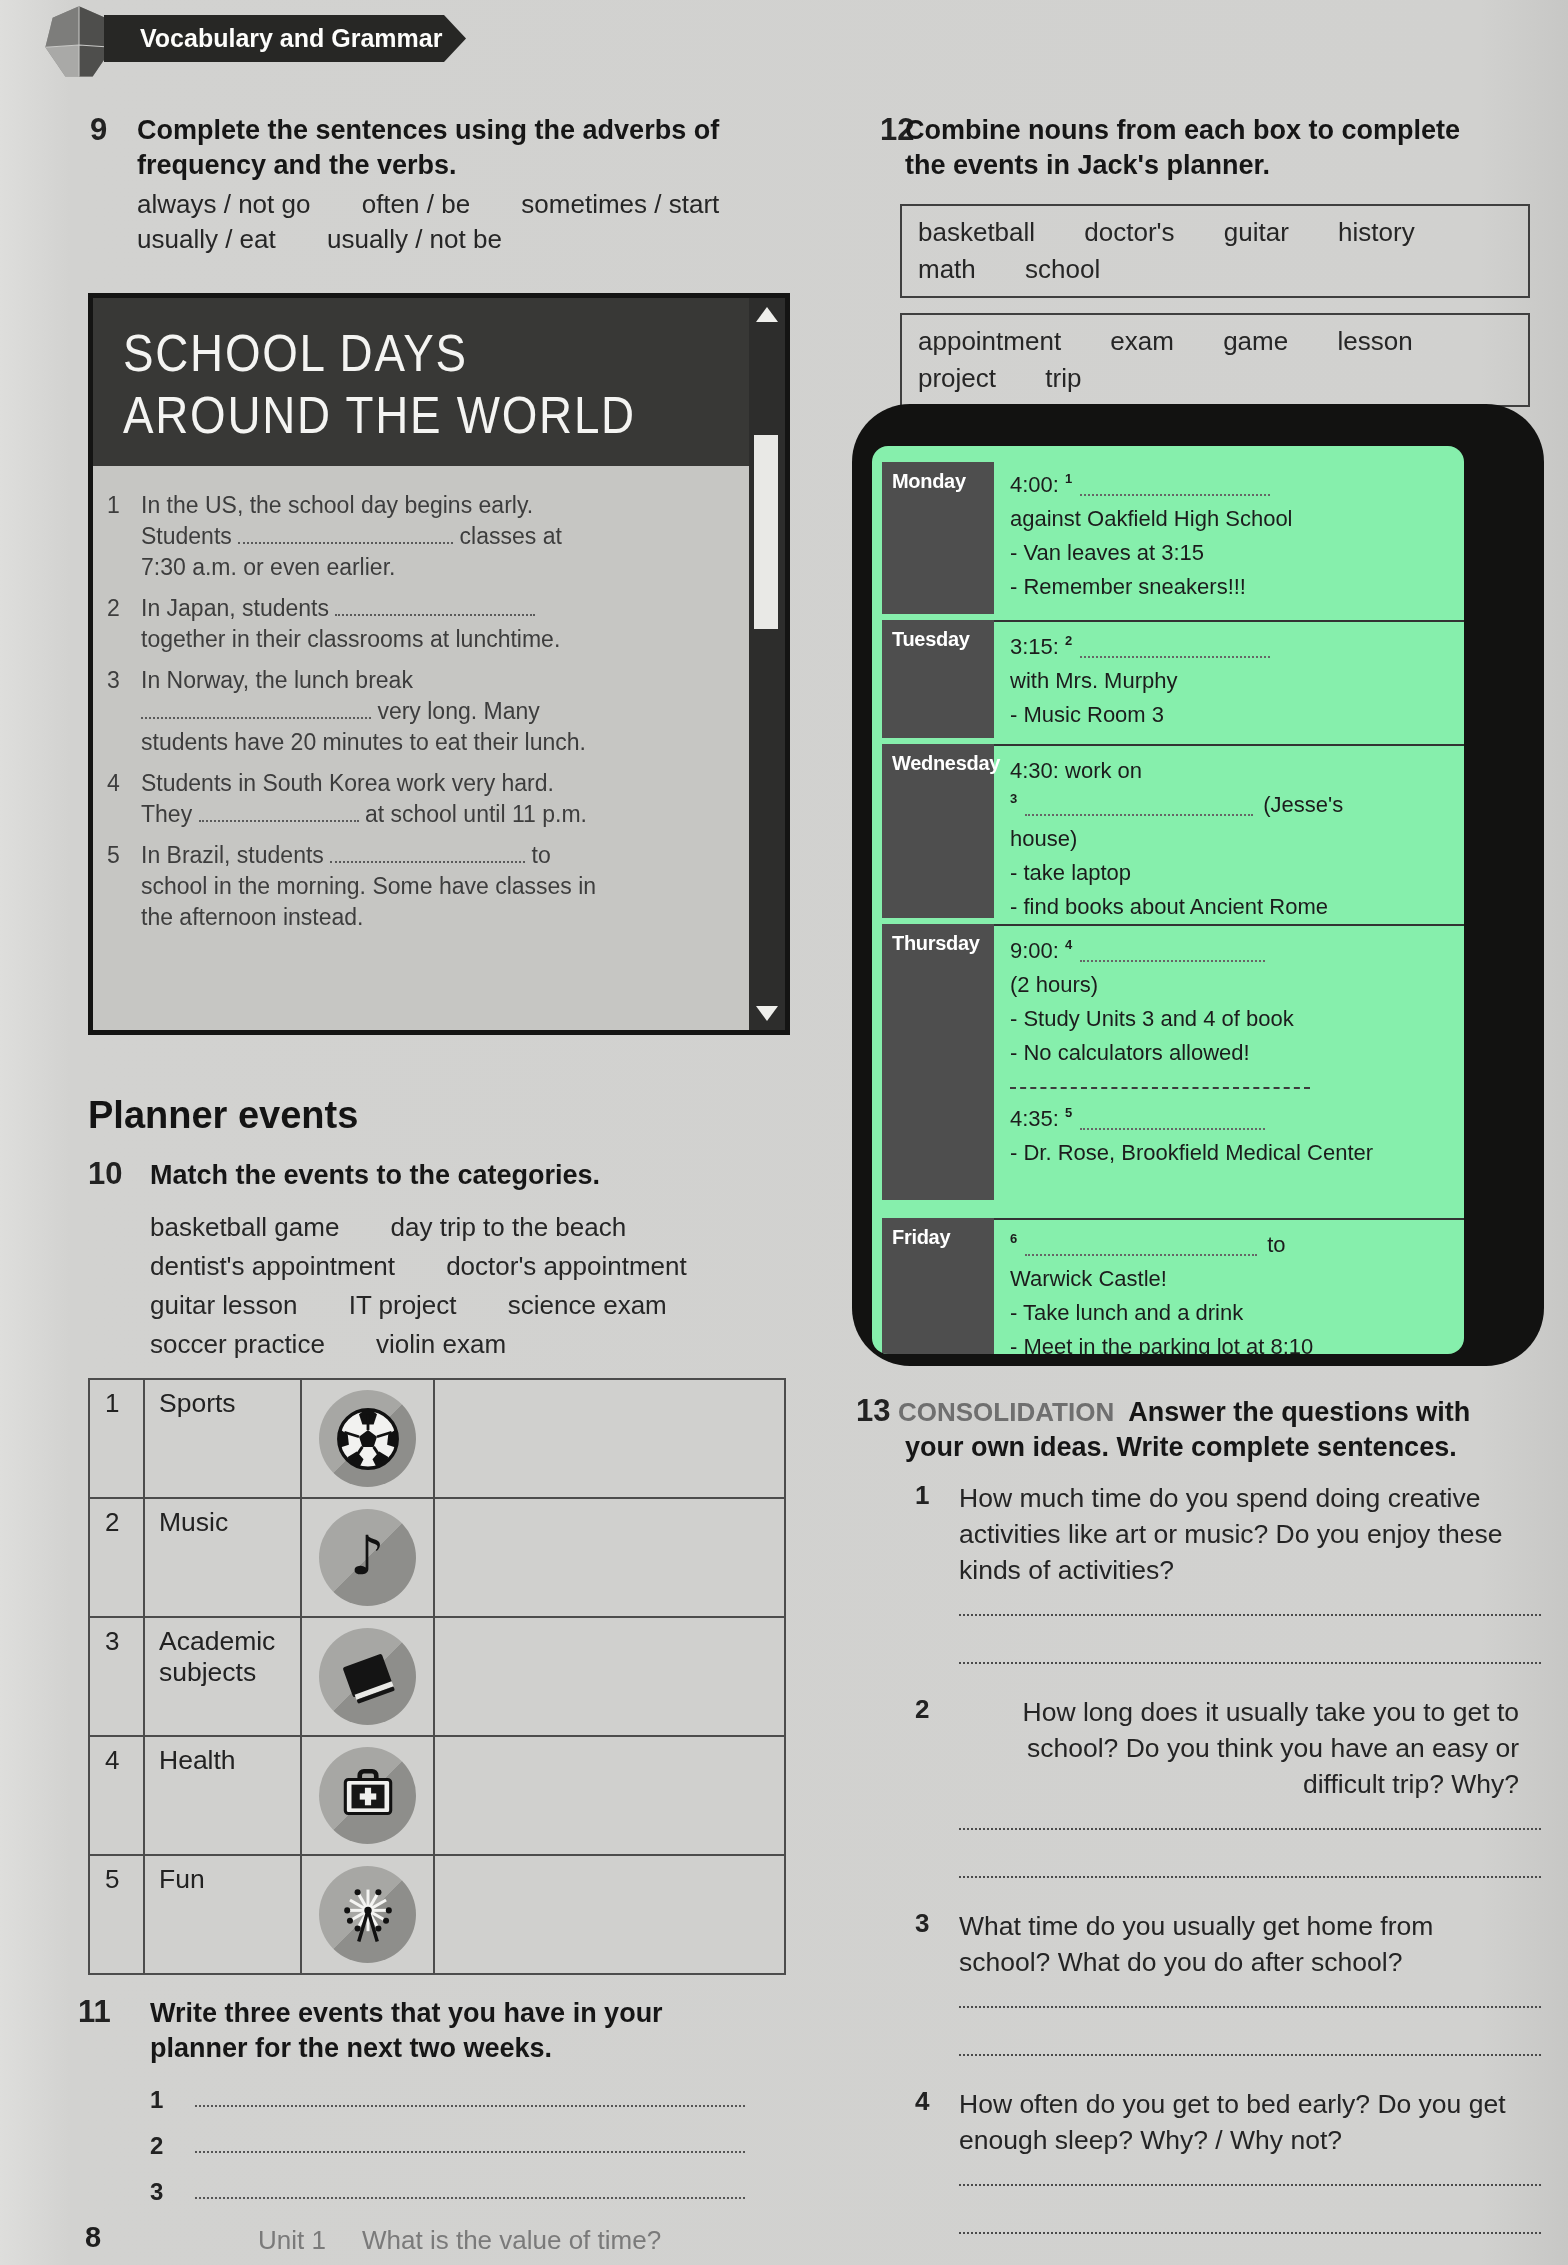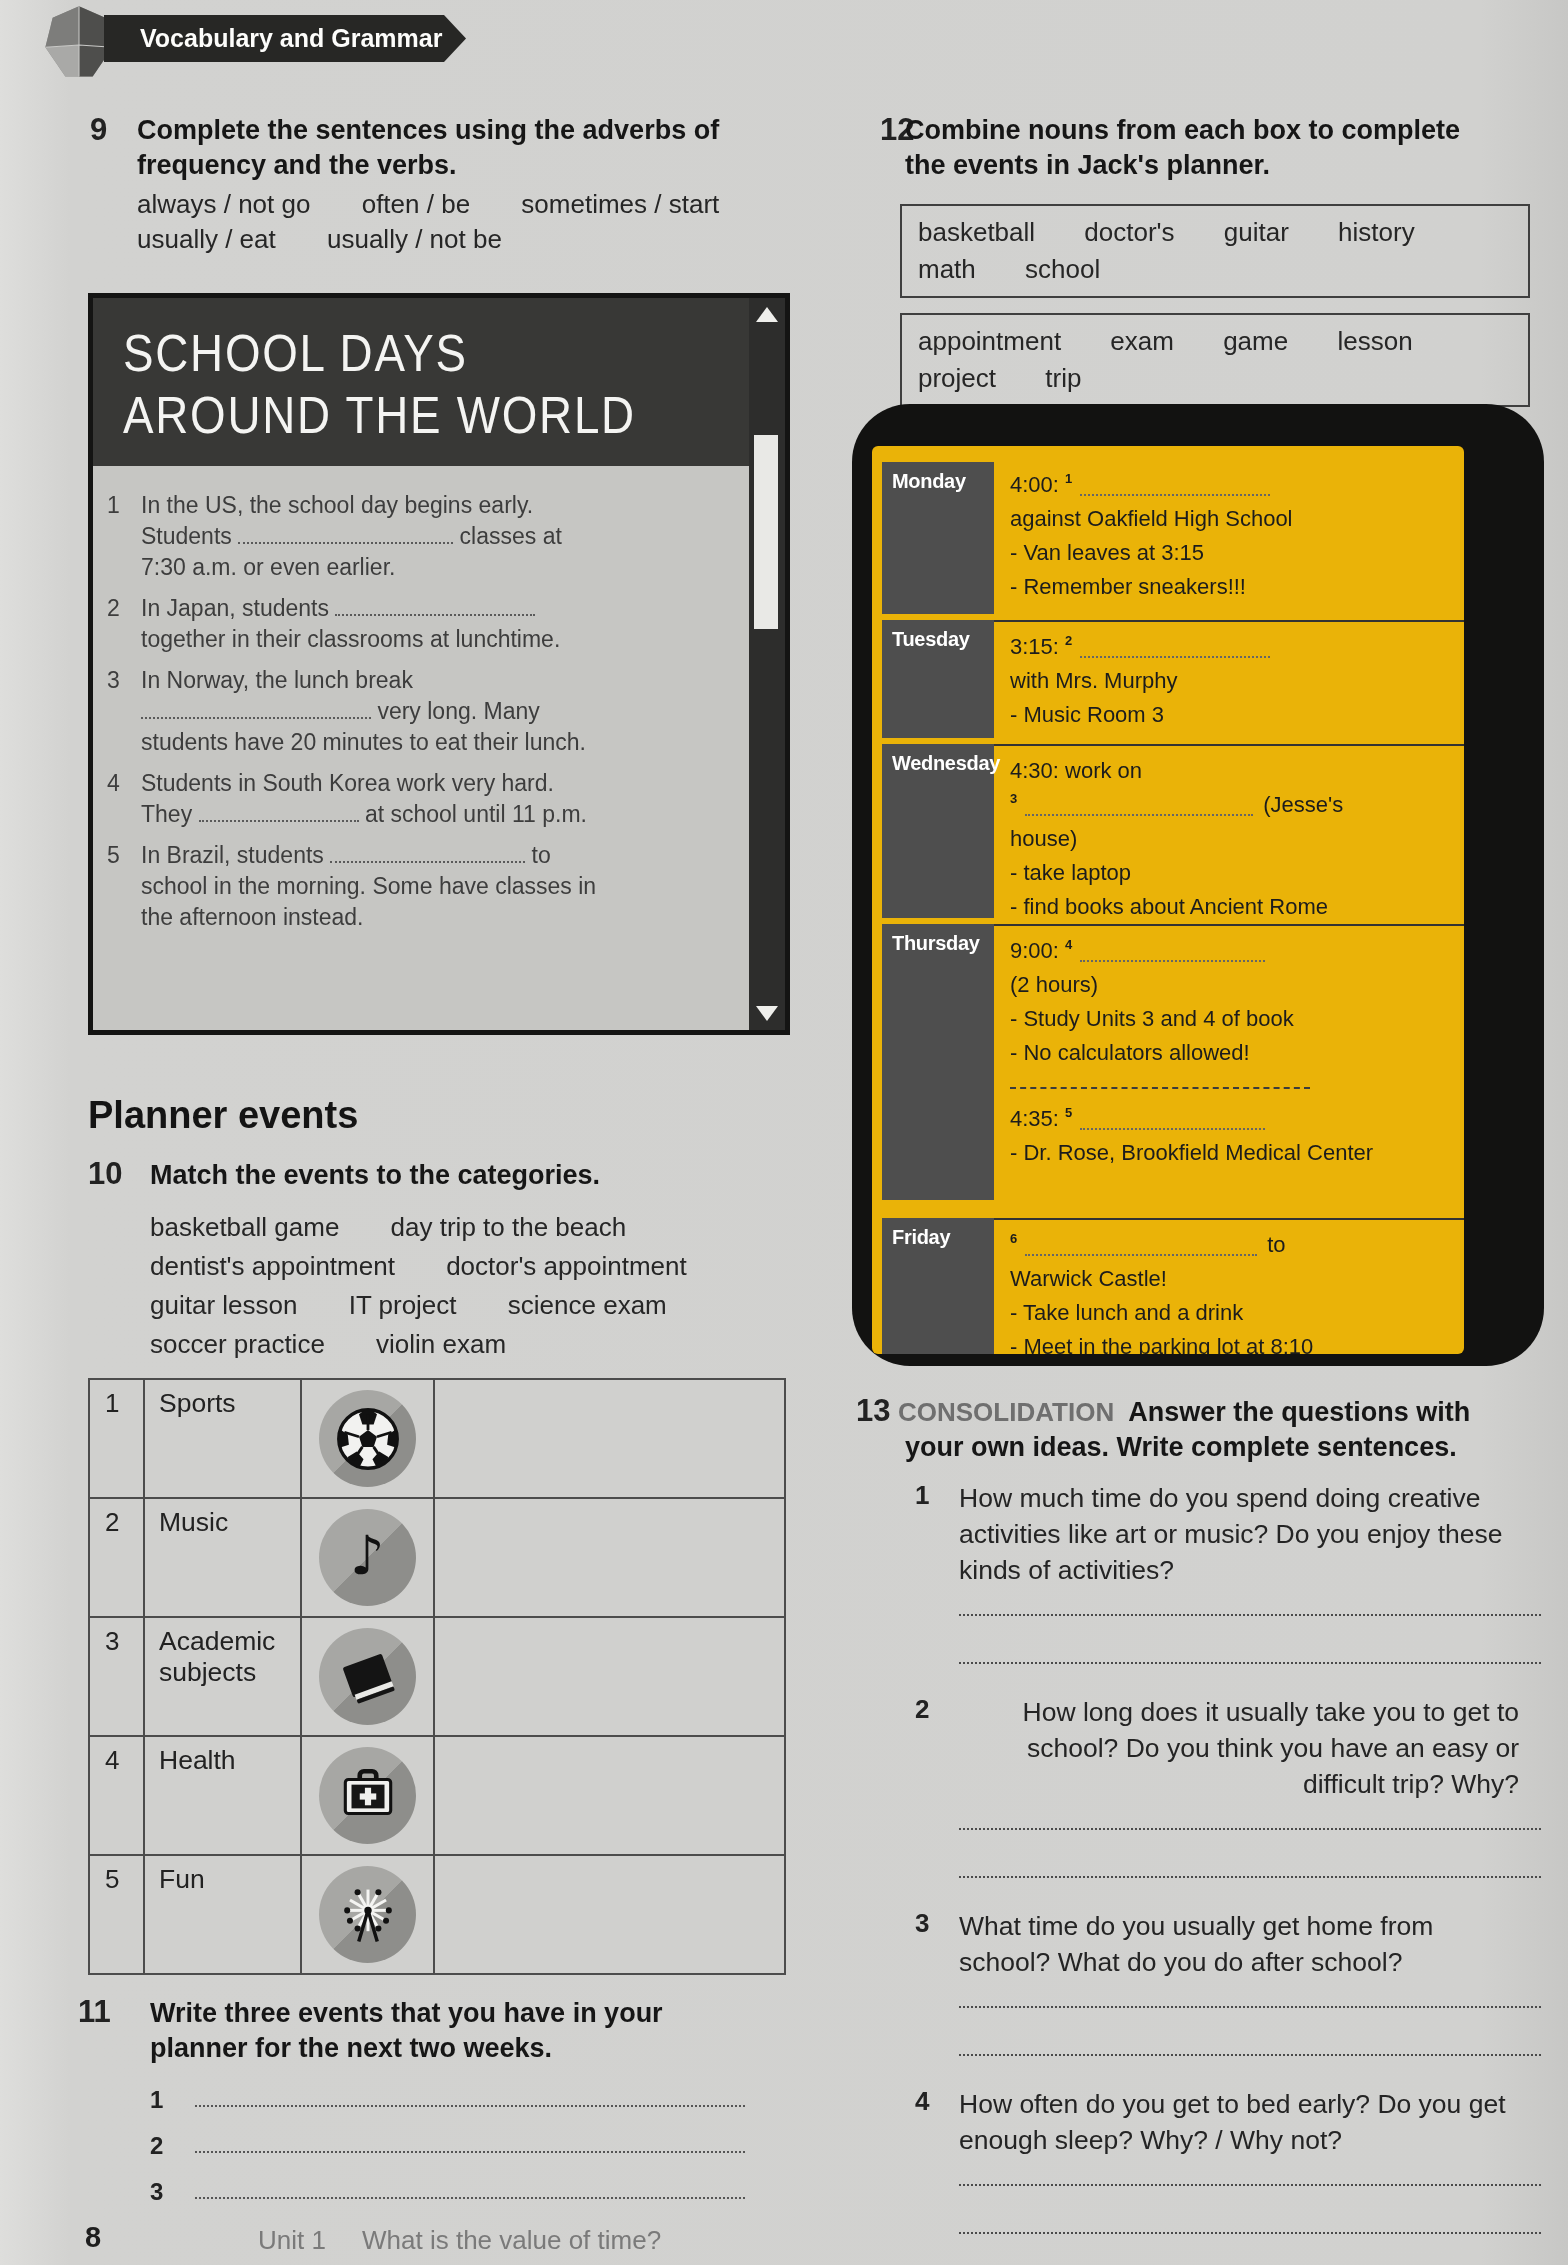--- a/index.html
+++ b/index.html
@@ -59,21 +59,21 @@
   .e11num{width:45px; font-weight:bold; font-size:24px; color:#222;}
   .ansline{flex:1; border-bottom:2.5px dotted #555; height:0; margin-bottom:7px;}
 
   
   .nounbox{border:2.5px solid #3f3f3f; width:630px; box-sizing:border-box; padding:8px 16px; background:transparent;}
   .nline{font-size:26px; color:#262626; line-height:37px; white-space:nowrap;}
   .nline span{display:inline-block; margin-right:42px;}
 
   
   .tab{left:852px; top:404px; width:692px; height:962px; background:#121211; border-radius:58px;}
-  .pinner{position:absolute; left:20px; top:42px; width:592px; height:908px; background:#eab308; border-radius:6px; padding:16px 0 0 10px; box-sizing:border-box; overflow:hidden;}
+  .pinner{position:absolute; left:20px; top:42px; width:592px; height:908px; background:#86efac; border-radius:16px; padding:16px 0 0 10px; box-sizing:border-box; overflow:hidden;}
   .prow{display:flex; align-items:stretch;}
   .pday{width:112px; flex:none; background:#4e4e4e; color:#fff; font-weight:bold; font-size:20px; letter-spacing:-.3px; padding:8px 0 0 10px; margin-bottom:6px; box-sizing:border-box;}
   .pcell{flex:1; padding:6px 22px 0 16px; font-size:22px; color:#1c1c1c; line-height:34px;}
   .prow + .prow .pcell{border-top:2.5px solid #333; padding-top:8px;}
   .ptrow{display:flex; align-items:flex-end; height:34px;}
   .pcell sup{font-size:13px; font-weight:bold; vertical-align:top; line-height:1; margin:0 4px 0 6px;}
   .ptrow sup{align-self:flex-start; margin-top:4px;}
   .pblank{border-bottom:2.2px dotted #666; height:0; align-self:flex-end; margin:0 0 6px 4px;}
   .pdash{border-top:2.5px dashed #3c3c3c; width:300px; margin:17px 0 13px;}
   .rMon{min-height:158px;} .rTue{min-height:124px;} .rWed{min-height:180px;} .rThu{min-height:282px;} .rFri{min-height:140px;margin-top:12px;}

